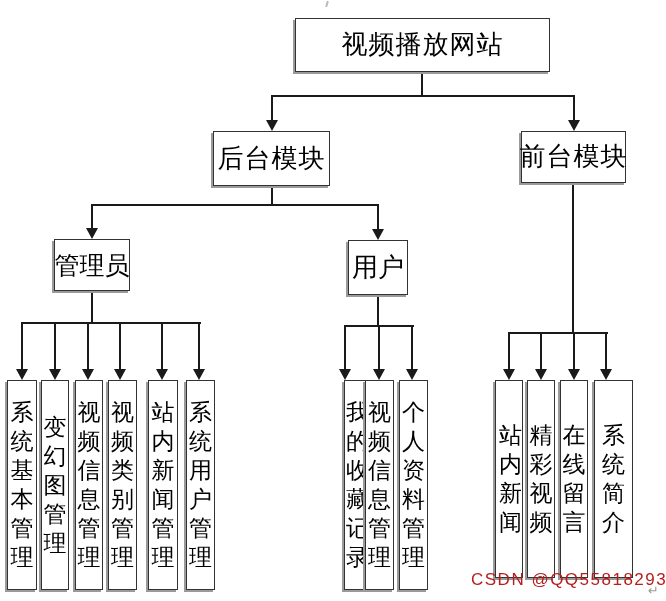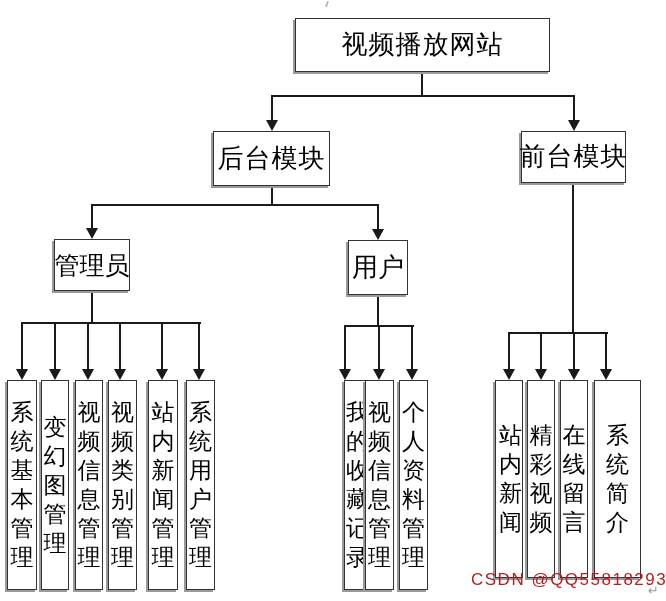--- a/index.html
+++ b/index.html
@@ -155,20 +155,20 @@
 
   <div class="node vnode" style="left:495px;top:380px;width:28px;height:198px;text-align:right;">
     <span class="vlabel">站内新闻</span>
   </div>
   <div class="node vnode" style="left:527px;top:380px;width:28px;height:198px;">
     <span class="vlabel">精彩视频</span>
   </div>
   <div class="node vnode" style="left:560px;top:380px;width:28px;height:198px;">
     <span class="vlabel">在线留言</span>
   </div>
-  <div class="node vnode" style="left:594px;top:380px;width:47px;height:198px;">
+  <div class="node vnode" style="left:594px;top:380px;width:39px;height:198px;">
     <span class="vlabel">系统简介</span>
   </div>
 
   <div class="watermark">CSDN @QQ55818293</div>
   <div class="return-mark">↵</div>
 
 </div>
 
 </body></html>

